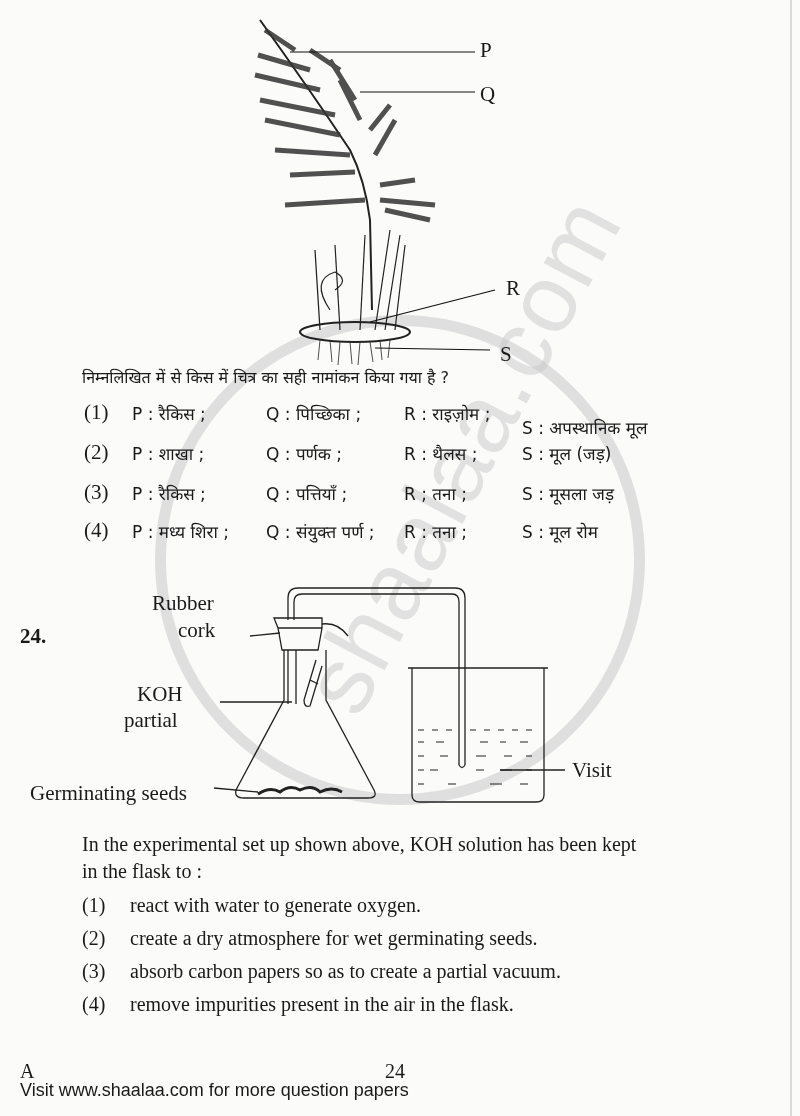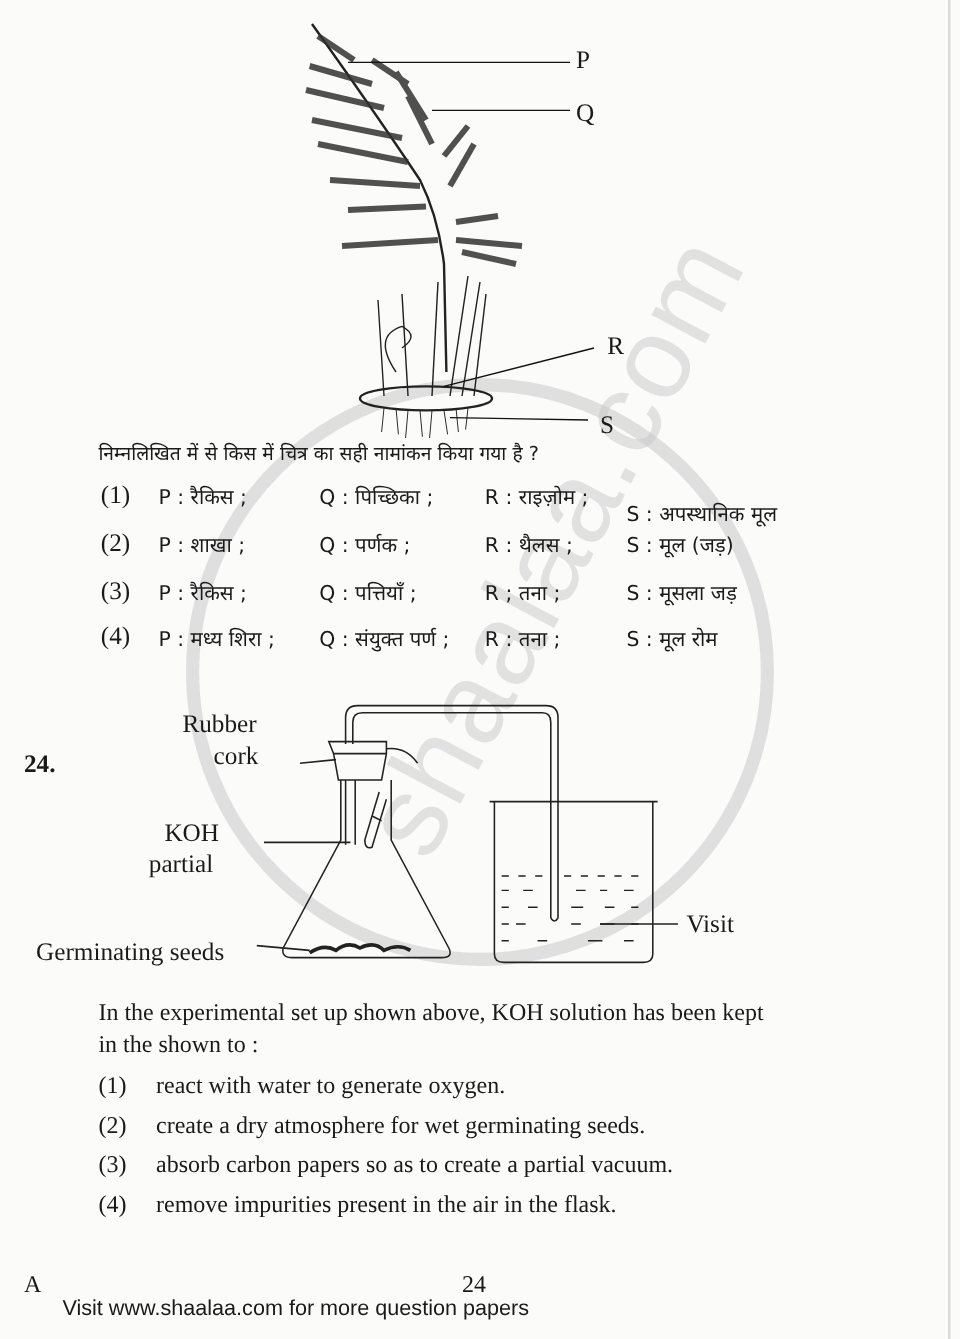--- a/index.html
+++ b/index.html
@@ -22,21 +22,21 @@
     transform-origin: 150px 50px; white-space:nowrap; pointer-events:none; letter-spacing:2px;
   }
   .fig-label { font-size:21px; }
   .hindi { font-family: "DejaVu Sans", sans-serif; font-size:19px; }
   .opt-row { position:absolute; left:84px; height:30px; font-size:21px; white-space:nowrap; }
   .opt-row span { position:absolute; top:0; white-space:nowrap; }
   .hi { font-family: "DejaVu Sans", sans-serif; font-size:17px; }
   .q-number { font-weight:bold; font-size:21px; }
   .eng-label { font-size:21px; }
   .eng-text { font-size:20px; }
-  .footer-site { font-family:"Liberation Sans", "DejaVu Sans", sans-serif; font-size:18px;margin-left:32px; }
+  .footer-site { font-family:"Liberation Sans", "DejaVu Sans", sans-serif; font-size:18px; }
 </style>
 </head>
 <body>
 
 <div class="right-edge"></div>
 
 <div class="watermark"></div>
 <div class="watermark-text">shaalaa.com</div>
 
 <svg class="abs" style="left:240px;top:10px" width="300" height="360">
@@ -168,21 +168,21 @@
       <path d="M218 162 h6 M236 162 h8 M280 162 h8 M300 162 h6 M320 162 h8"></path>
       <path d="M218 176 h6 M240 176 h8 M276 176 h10 M304 176 h8 M326 176 h6"></path>
       <path d="M218 190 h6 M230 190 h8 M276 190 h8 M300 190 h12 M326 190 h6"></path>
       <path d="M218 204 h6 M248 204 h8 M290 204 h12 M320 204 h8"></path>
     </g>
     <line x1="300" y1="190" x2="365" y2="190"></line>
   </g>
 </svg>
 
 <div class="abs eng-text" style="left:82px;top:833px">In the experimental set up shown above, KOH solution has been kept</div>
-<div class="abs eng-text" style="left:82px;top:860px">in the shown to :</div>
+<div class="abs eng-text" style="left:82px;top:860px">in the flask to :</div>
 
 <div class="abs eng-text" style="left:82px;top:894px;white-space:nowrap">
   <span>(1)</span>
   <span style="position:absolute;left:48px;white-space:nowrap">react with water to generate oxygen.</span>
 </div>
 <div class="abs eng-text" style="left:82px;top:927px;white-space:nowrap">
   <span>(2)</span>
   <span style="position:absolute;left:48px;white-space:nowrap">create a dry atmosphere for wet germinating seeds.</span>
 </div>
 <div class="abs eng-text" style="left:82px;top:960px;white-space:nowrap">

